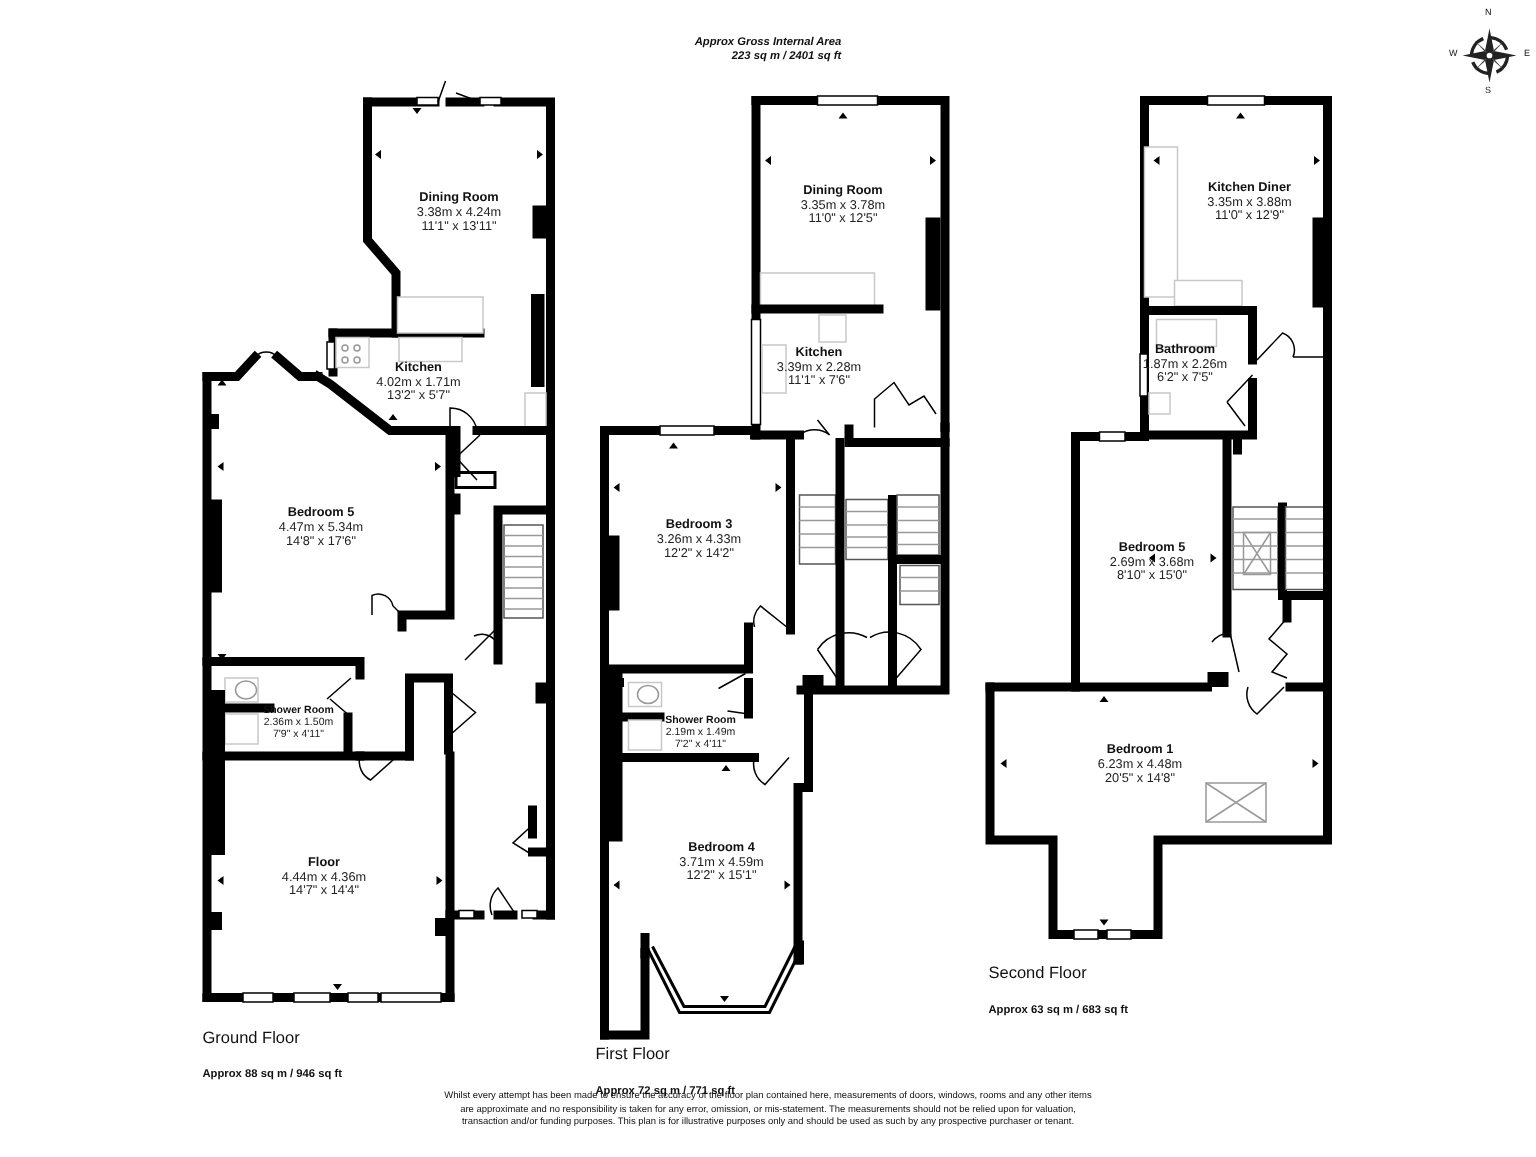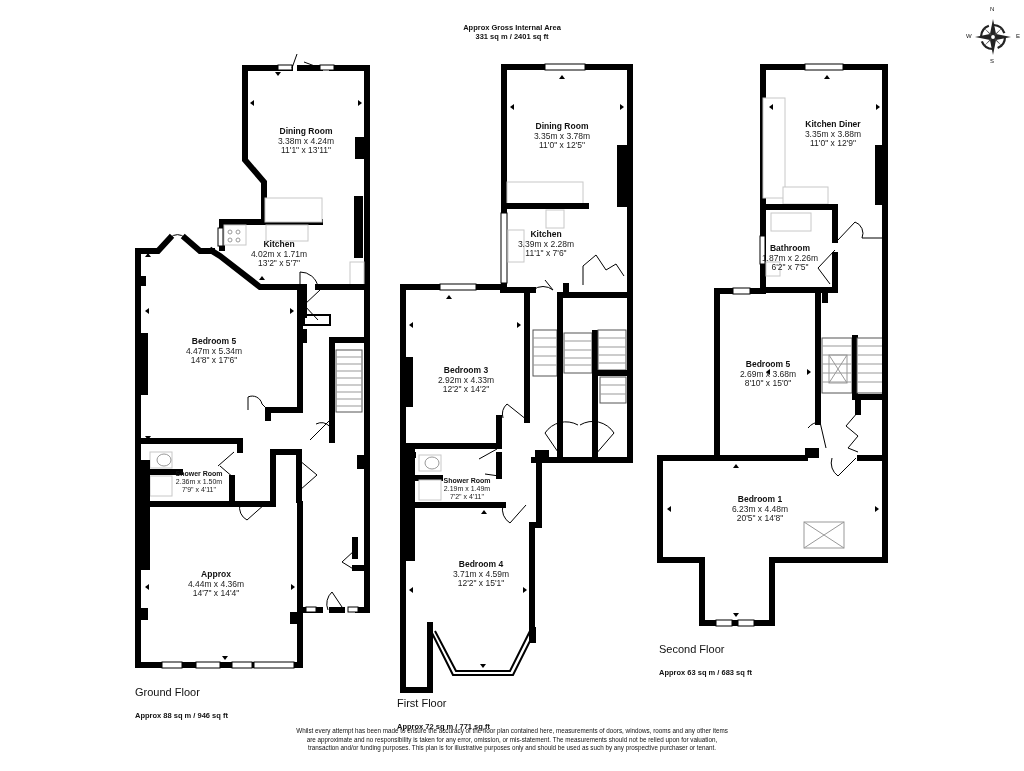--- a/index.html
+++ b/index.html
@@ -11,21 +11,21 @@
     .fixture-d { fill: none; stroke: #999; stroke-width: 1; }
     .win { fill: #fff; stroke: #000; stroke-width: 1; }
     .block { fill: #000; }
     .stair { fill: #fff; stroke: #555; stroke-width: 1; }
     .door { fill: none; stroke: #000; stroke-width: 1; }
     .arrow { fill: #000; }
     .label { position: absolute; text-align: center; line-height: 1.12; white-space: nowrap; transform: translateX(-50%); }
     .label .name { font-weight: bold; font-size: 8.5px; display: block; }
     .label .dim { font-size: 8.5px; display: block; color: #222; }
     .label.small .name, .label.small .dim { font-size: 7px; }
-    .header { position: absolute; left: 512px; top: 23px; transform: translateX(-50%); text-align: center; font-size: 7.5px; font-weight: bold; line-height: 1.2; }
+    .header { position: absolute; left: 512px; top: 23px; transform: translateX(-50%); text-align: right; font-size: 7.5px; font-weight: bold; line-height: 1.2; font-style: italic; }
     .floor-title { position: absolute; font-size: 11px; line-height: 1.2; }
     .floor-title .fname { display: block; font-size: 11px; }
     .floor-title .farea { display: block; font-size: 7.5px; font-weight: bold; margin-top: 12px; }
     .disclaimer { position: absolute; left: 512px; top: 727px; width: 440px; transform: translateX(-50%); text-align: center; font-size: 6.3px; line-height: 1.35; color: #111; }
     .compass { position: absolute; left: 966px; top: 6px; width: 54px; height: 60px; }
     .compass .c-lbl { position: absolute; font-size: 6px; }
   </style>
 </head>
 <body>
 
@@ -237,21 +237,21 @@
     <path class="arrow" d="M811,372 l-4,-3 l0,6 z"></path>
     <path class="arrow" d="M736,464 l-3,4 l6,0 z"></path>
     <path class="arrow" d="M667,509 l4,-3 l0,6 z"></path>
     <path class="arrow" d="M879,509 l-4,-3 l0,6 z"></path>
     <path class="arrow" d="M736,617 l-3,-4 l6,0 z"></path>
   </g>
 </svg>
 
 <div class="header">
   <div>Approx Gross Internal Area</div>
-  <div>331 sq m / 2401 sq ft</div>
+  <div>223 sq m / 2401 sq ft</div>
 </div>
 
 <div class="compass">
   <svg width="54" height="60" viewBox="0 0 54 60">
     <circle cx="27" cy="31" r="12" fill="none" stroke="#222" stroke-width="2.2" stroke-dasharray="14 5"></circle>
     <path d="M27,13 L30,28 L27,31 L24,28 Z" fill="#222"></path>
     <path d="M27,49 L30,34 L27,31 L24,34 Z" fill="#222"></path>
     <path d="M9,31 L24,28 L27,31 L24,34 Z" fill="#222"></path>
     <path d="M45,31 L30,28 L27,31 L30,34 Z" fill="#222"></path>
     <path d="M17,21 L26,29 L28,33 Z M37,21 L28,29 L26,33 Z M17,41 L26,33 L28,29 Z M37,41 L28,33 L26,29 Z" fill="#444"></path>
@@ -277,57 +277,57 @@
   <span class="name">Bedroom 5</span>
   <span class="dim">4.47m x 5.34m</span>
   <span class="dim">14'8" x 17'6"</span>
 </div>
 <div class="label small" style="left:199px;top:470px;">
   <span class="name">Shower Room</span>
   <span class="dim">2.36m x 1.50m</span>
   <span class="dim">7'9" x 4'11"</span>
 </div>
 <div class="label" style="left:216px;top:570px;">
-  <span class="name">Approx</span>
+  <span class="name">Floor</span>
   <span class="dim">4.44m x 4.36m</span>
   <span class="dim">14'7" x 14'4"</span>
 </div>
 
 <div class="label" style="left:562px;top:122px;">
   <span class="name">Dining Room</span>
   <span class="dim">3.35m x 3.78m</span>
   <span class="dim">11'0" x 12'5"</span>
 </div>
 <div class="label" style="left:546px;top:230px;">
   <span class="name">Kitchen</span>
   <span class="dim">3.39m x 2.28m</span>
   <span class="dim">11'1" x 7'6"</span>
 </div>
-<div class="label" style="left:466px;top:366px;">
+<div class="label" style="left:466px;top:345px;">
   <span class="name">Bedroom 3</span>
-  <span class="dim">2.92m x 4.33m</span>
+  <span class="dim">3.26m x 4.33m</span>
   <span class="dim">12'2" x 14'2"</span>
 </div>
 <div class="label small" style="left:467px;top:477px;">
   <span class="name">Shower Room</span>
   <span class="dim">2.19m x 1.49m</span>
   <span class="dim">7'2" x 4'11"</span>
 </div>
 <div class="label" style="left:481px;top:560px;">
   <span class="name">Bedroom 4</span>
   <span class="dim">3.71m x 4.59m</span>
   <span class="dim">12'2" x 15'1"</span>
 </div>
 
 <div class="label" style="left:820px;top:120px;margin-left:13px;">
   <span class="name">Kitchen Diner</span>
   <span class="dim">3.35m x 3.88m</span>
   <span class="dim">11'0" x 12'9"</span>
 </div>
-<div class="label" style="left:790px;top:244px;">
+<div class="label" style="left:790px;top:228px;">
   <span class="name">Bathroom</span>
   <span class="dim">1.87m x 2.26m</span>
   <span class="dim">6'2" x 7'5"</span>
 </div>
 <div class="label" style="left:768px;top:360px;">
   <span class="name">Bedroom 5</span>
   <span class="dim">2.69m x 3.68m</span>
   <span class="dim">8'10" x 15'0"</span>
 </div>
 <div class="label" style="left:760px;top:495px;">

